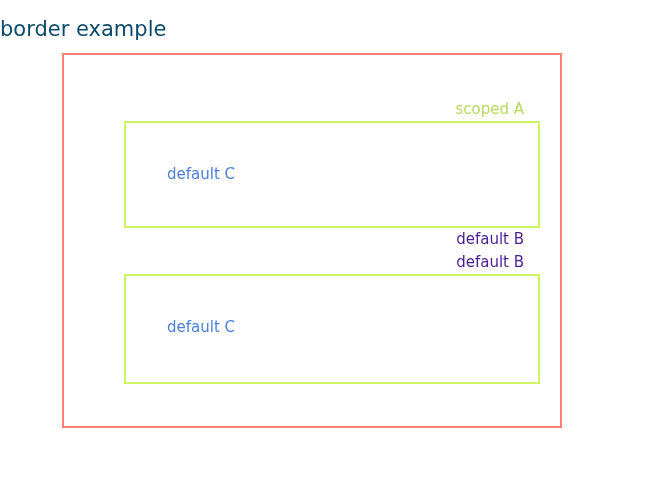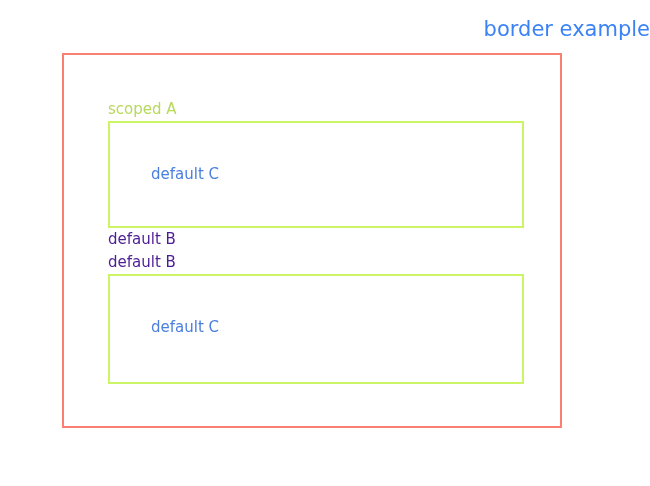--- a/index.html
+++ b/index.html
@@ -15,38 +15,39 @@
     overflow: hidden;
     position: relative;
   }
 
   
   .page-title {
     position: absolute;
     left: 0;
     top: 16px;
     width: 650px;
-    text-align: right;
+    text-align: left;
     font-size: 21px;
     line-height: 26px;
-    color: #3b82f6;
+    color: #0c4a6e;
     font-weight: 400;
     letter-spacing: 0px;
   }
 
   
   .outer-frame {
     position: absolute;
     left: 62px;
     top: 53px;
     width: 496px;   
     height: 371px;  
     border: 2px solid #fa8072;
     background: transparent;
     box-sizing: content-box;
+    text-align: right;
   }
 
   
   .content-col {
     position: absolute;
     left: 44px;   
     top: 43px;
     width: 416px;
   }
 
@@ -62,20 +63,21 @@
     color: #b8d85e;
   }
 
   
   .green-box {
     border: 2px solid #ccf566;
     background: transparent;
     box-sizing: border-box;
     width: 416px;
     position: relative;
+    margin-left: 16px;
   }
   .green-box.box-a { height: 107px; }
   .green-box.box-b { height: 110px; }
 
   
   .inner-text {
     position: absolute;
     left: 41px;
     top: 42px;
     font-size: 15px;

